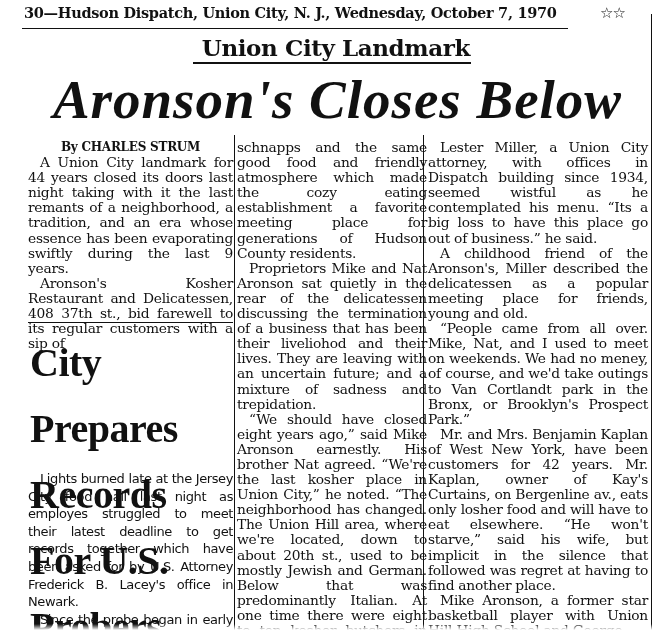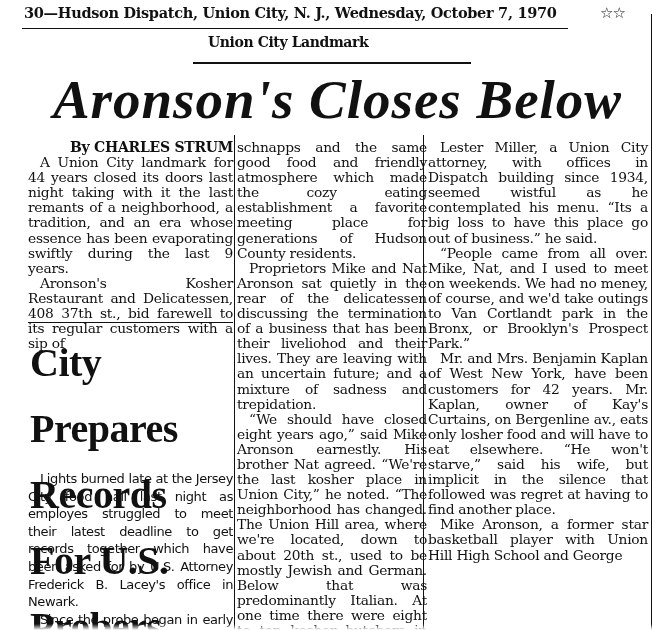--- a/index.html
+++ b/index.html
@@ -4,33 +4,33 @@
 <style>
   html, body { margin:0; padding:0; }
   body { width:665px; height:630px; background:#ffffff; overflow:hidden; position:relative;
          font-family:"DejaVu Serif","Liberation Serif",serif; color:#111; }
   .page { position:absolute; left:0; top:0; width:665px; height:513px; }
   .folio { position:absolute; left:24px; top:4px; width:545px; font-family:"DejaVu Serif",serif;
            font-weight:bold; font-size:14.5px; letter-spacing:-0.3px; white-space:nowrap; }
   .folio-rule { position:absolute; left:22px; top:28px; width:546px; height:0; border-top:1.5px solid #111; }
   .stars { position:absolute; left:600px; top:4px; font-size:15px; letter-spacing:-1px; }
   .edge-rule { position:absolute; left:651px; top:14px; width:0; height:616px; border-left:1.5px solid #111; }
-  .kicker { position:absolute; left:208px; top:34px; width:275px; text-align:left; font-family:"DejaVu Serif",serif;
-            font-weight:bold; font-size:14px; letter-spacing:-0.4px; }
+  .kicker { position:absolute; left:195px; top:34px; width:275px; text-align:right; font-family:"DejaVu Serif",serif;
+            font-weight:bold; font-size:23px; letter-spacing:-0.4px; }
   .kicker-rule { position:absolute; left:193px; top:62px; width:278px; border-top:2.5px solid #111; }
   .headline { position:absolute; left:30px; top:64px; width:615px; text-align:center;
               font-family:"Liberation Serif","DejaVu Serif",serif; font-style:italic; font-weight:bold;
               font-size:55px; letter-spacing:1px; line-height:72px; }
   .col { position:absolute; font-family:"DejaVu Serif",serif; font-size:13.8px; line-height:15.1px;
          text-align:justify; letter-spacing:-0.25px; }
   .col p { margin:0; text-indent:12px; }
   .col1 { left:28px; top:140px; width:205px; }
   .col2 { left:237px; top:140px; width:190px; }
   .col3 { left:428px; top:140px; width:220px; }
-  .byline { text-align:right; text-indent:0 !important; font-weight:bold; font-size:14px; }
+  .byline { text-align:center; text-indent:0 !important; font-weight:bold; font-size:12px; }
   .vrule { position:absolute; width:0; border-left:1.5px solid #111; }
   .vr1 { left:234px; top:135px; height:495px; }
   .vr2 { left:423px; top:135px; height:495px; }
   .hr1 { position:absolute; left:28px; top:322px; width:205px; border-top:1.5px solid #111; }
   .sub-head { position:absolute; left:30px; top:330px; width:205px; font-family:"Liberation Serif","DejaVu Serif",serif;
               font-weight:bold; font-size:40px; line-height:66px; letter-spacing:-0.5px; }
   .col1b { left:28px; top:470px; width:205px; font-family:"DejaVu Sans",sans-serif; font-size:13px; line-height:17.6px; letter-spacing:-0.4px; }
   .bottom-cut { position:absolute; left:0; top:624px; width:665px; height:6px; background:linear-gradient(#fff0,#fff); }
 </style>
 </head>
@@ -65,18 +65,19 @@
 
   <div class="col col2">
     <p style="text-indent:0">schnapps and the same good food and friendly atmosphere which made the cozy eating establishment a favorite meeting place for generations of Hudson County residents.</p>
     <p>Proprietors Mike and Nat Aronson sat quietly in the rear of the delicatessen discussing the termination of a business that has been their liveliohod and their lives. They are leaving with an uncertain future; and a mixture of sadness and trepidation.</p>
     <p>“We should have closed eight years ago,” said Mike Aronson earnestly. His brother Nat agreed. “We're the last kosher place in Union City,” he noted. “The neighborhood has changed. The Union Hill area, where we're located, down to about 20th st., used to be mostly Jewish and German. Below that was predominantly Italian. At one time there were eight to ten kosher butchers in the area. The last one closed down about seven years ago. Our place is no longer suited to the tastes of the neighborhood.”</p>
 
   </div>
 
   <div class="col col3">
     <p>Lester Miller, a Union City attorney, with offices in Dispatch building since 1934, seemed wistful as he contemplated his menu. “Its a big loss to have this place go out of business.” he said.</p>
+    <p>A childhood friend of the Aronson's, Miller described the delicatessen as a popular meeting place for friends, young and old.</p>
     <p>“People came from all over. Mike, Nat, and I used to meet on weekends. We had no meney, of course, and we'd take outings to Van Cortlandt park in the Bronx, or Brooklyn's Prospect Park.”</p>
     <p>Mr. and Mrs. Benjamin Kaplan of West New York, have been customers for 42 years. Mr. Kaplan, owner of Kay's Curtains, on Bergenline av., eats only losher food and will have to eat elsewhere. “He won't starve,” said his wife, but implicit in the silence that followed was regret at having to find another place.</p>
     <p>Mike Aronson, a former star basketball player with Union Hill High School and George</p>
   </div>
   <div class="bottom-cut"></div>
 </div>
 
 </body></html>

